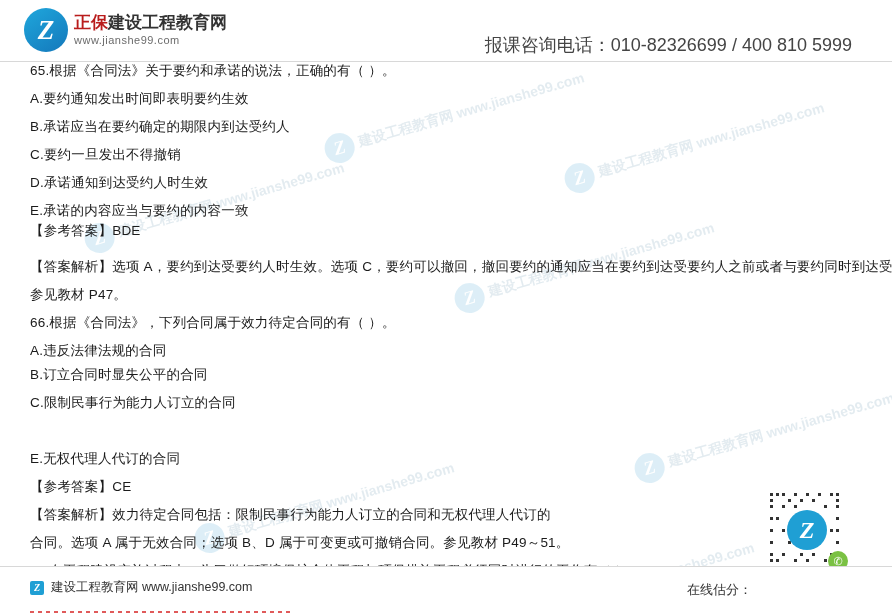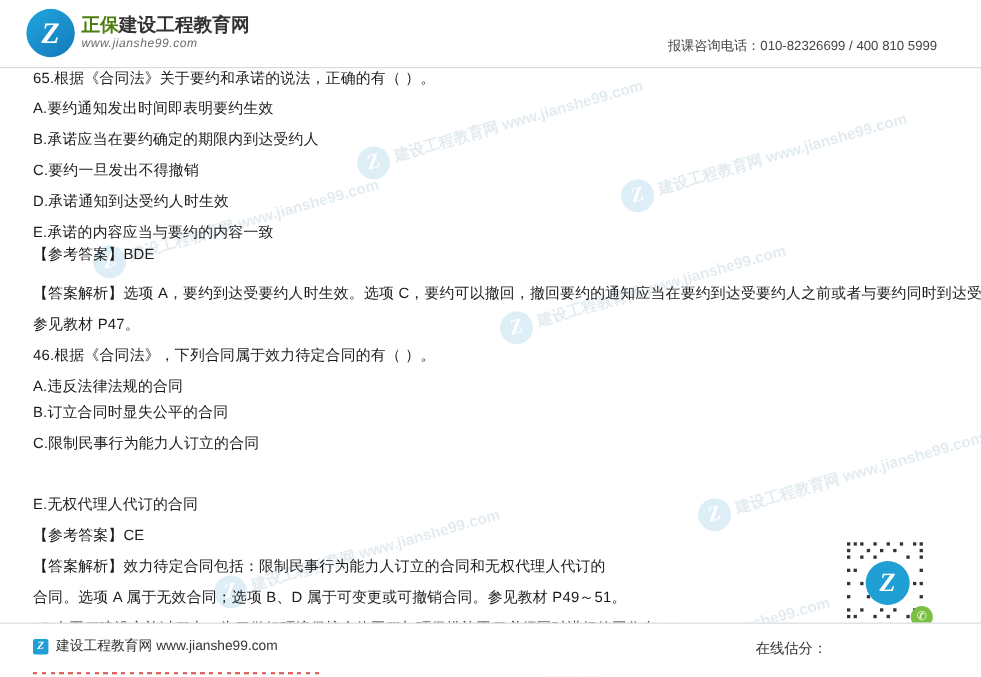--- a/index.html
+++ b/index.html
@@ -71,36 +71,35 @@
     justify-content: center;
   }
   .logo-line1 {
     font-size: 17px;
     line-height: 20px;
     font-weight: bold;
     color: #333;
     white-space: nowrap;
   }
   .logo-line1 .red {
-    color: #4d7c0f;
+    color: #b91c1c;
   }
   .logo-line2 {
     font-size: 11px;
     line-height: 14px;
     color: #6b6b6b;
     letter-spacing: 0.5px;
     white-space: nowrap;
     font-family: "Liberation Sans", sans-serif;
-    font-style: italic;
   }
   .header-phone {
     position: absolute;
     right: 40px;
     top: 33px;
-    font-size: 12px;
+    font-size: 18px;
     color: #444;
     white-space: nowrap;
   }
 
   
   .content {
     position: absolute;
     top: 62px;
     left: 0;
     width: 892px;
@@ -320,21 +319,21 @@
   <div class="content">
     <div class="line" style="top:0px;">65.根据《合同法》关于要约和承诺的说法，正确的有（   ）。</div>
     <div class="line" style="top:28px;">A.要约通知发出时间即表明要约生效</div>
     <div class="line" style="top:56px;">B.承诺应当在要约确定的期限内到达受约人</div>
     <div class="line" style="top:84px;">C.要约一旦发出不得撤销</div>
     <div class="line" style="top:112px;">D.承诺通知到达受约人时生效</div>
     <div class="line" style="top:140px;">E.承诺的内容应当与要约的内容一致</div>
     <div class="line" style="top:160px;">【参考答案】BDE</div>
     <div class="line" style="top:196px;">【答案解析】选项 A，要约到达受要约人时生效。选项 C，要约可以撤回，撤回要约的通知应当在要约到达受要约人之前或者与要约同时到达受要约人。</div>
     <div class="line" style="top:224px;">参见教材 P47。</div>
-    <div class="line" style="top:252px;">46.根据《合同法》，下列合同属于效力待定合同的有（   ）。</div>
+    <div class="line" style="top:252px;">66.根据《合同法》，下列合同属于效力待定合同的有（   ）。</div>
     <div class="line" style="top:280px;">A.违反法律法规的合同</div>
 
     <div class="line" style="top:304px;">B.订立合同时显失公平的合同</div>
     <div class="line" style="top:332px;">C.限制民事行为能力人订立的合同</div>
     <div class="line" style="top:388px;">E.无权代理人代订的合同</div>
     <div class="line" style="top:416px;">【参考答案】CE</div>
     <div class="line" style="top:444px;">【答案解析】效力待定合同包括：限制民事行为能力人订立的合同和无权代理人代订的</div>
     <div class="line" style="top:472px;">合同。选项 A 属于无效合同；选项 B、D 属于可变更或可撤销合同。参见教材 P49～51。</div>
     <div class="line" style="top:500px;">67.在工程建设实施过程中，为了做好环境保护全体工程与环保措施工程必须同时进行的工作有（   ）。</div>
     <div class="line" style="top:528px;">A.招标</div>

